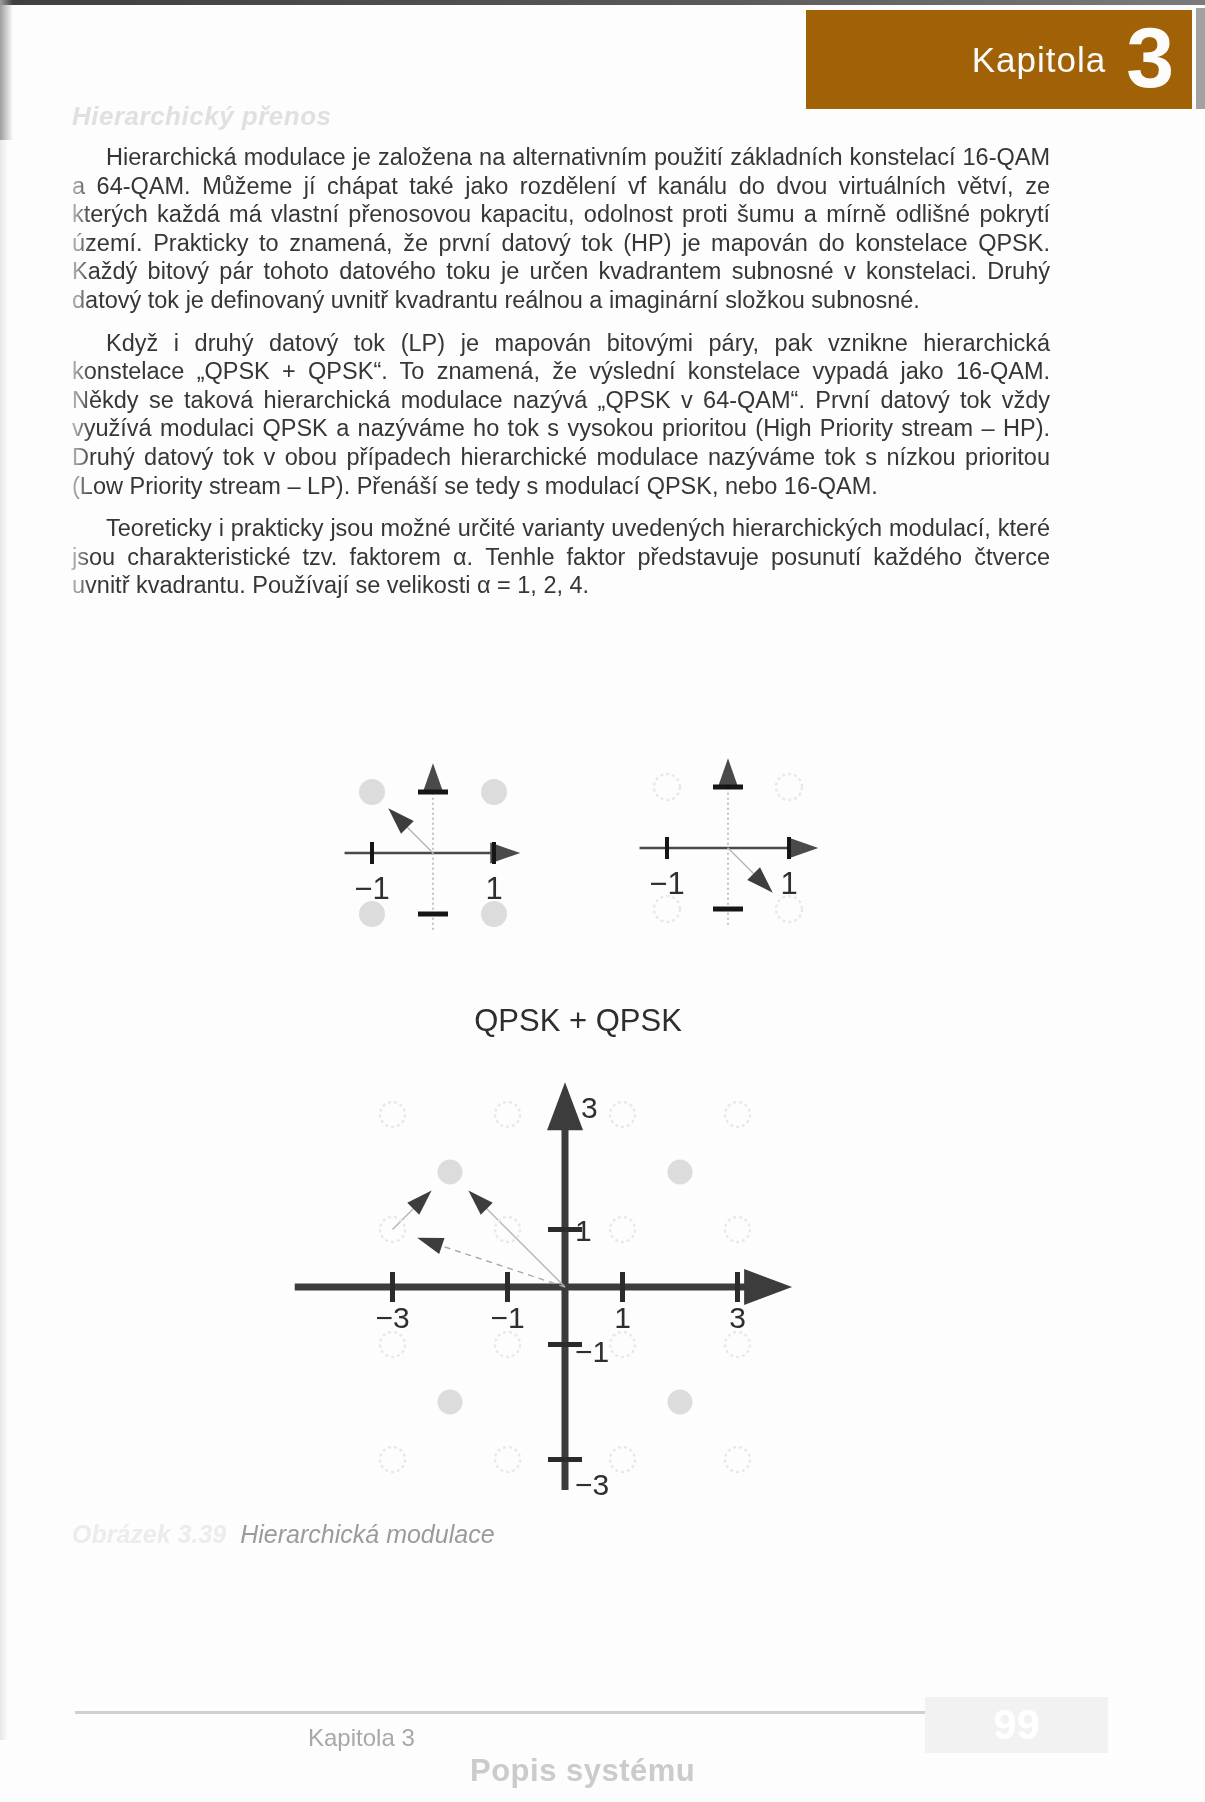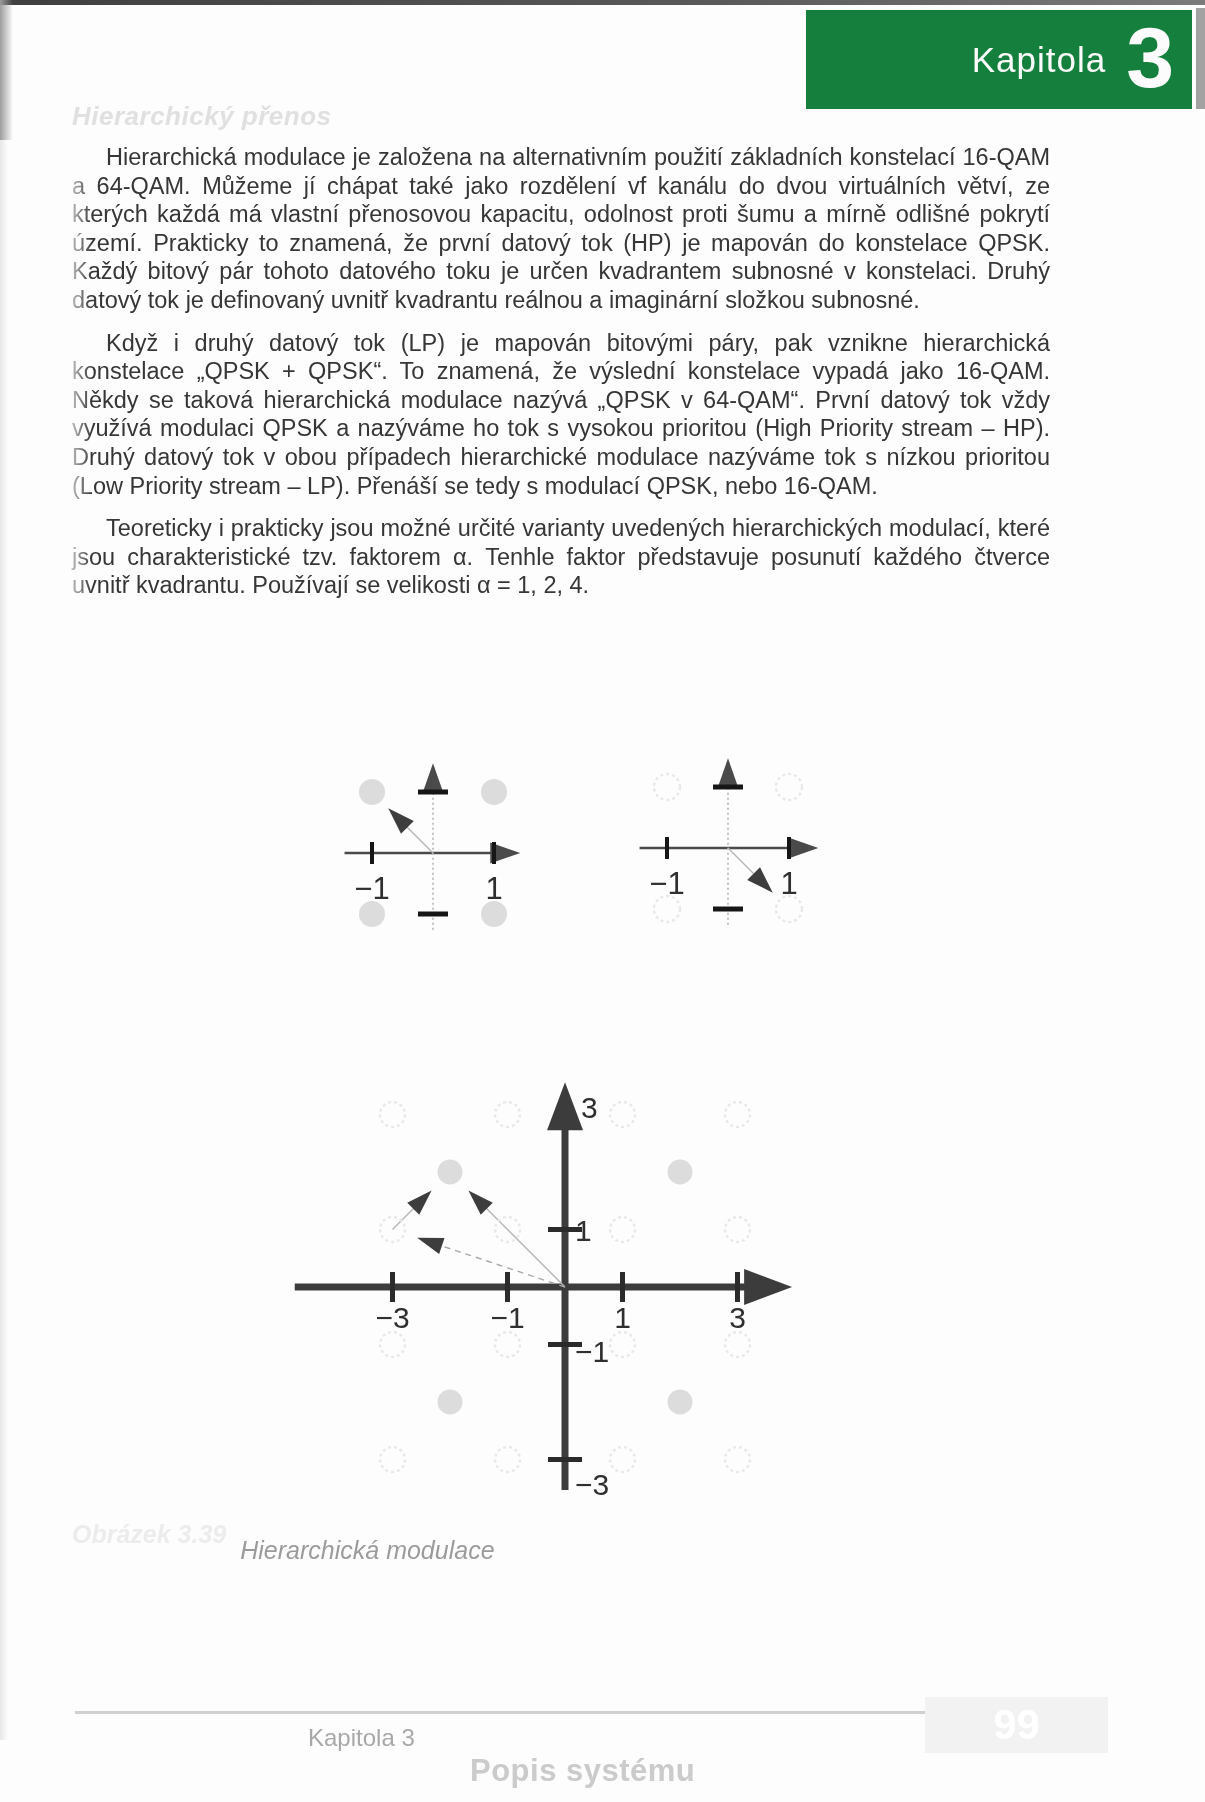--- a/index.html
+++ b/index.html
@@ -7,41 +7,41 @@
     position:relative;width:1205px;height:1802px;margin:0 auto;
     background:#fdfdfd;overflow:hidden;
     font-family:"Liberation Sans", sans-serif;color:#363636;
   }
   .abs{position:absolute;}
   
   #top-edge{left:0;top:0;width:1205px;height:5px;background:linear-gradient(to right,#3f3f3f,#5a5a5a 60%,#7b7b7b);}
   #left-edge{left:0;top:0;width:13px;height:140px;background:linear-gradient(to right,#9d9d9d,rgba(253,253,253,0));}
   #left-edge2{left:0;top:140px;width:8px;height:1600px;background:linear-gradient(to right,rgba(190,190,190,.35),rgba(253,253,253,0));}
   
-  #chapter-box{left:806px;top:10px;width:386px;height:99px;background:#15803d;
+  #chapter-box{left:806px;top:10px;width:386px;height:99px;background:#a16207;
     display:flex;align-items:center;justify-content:flex-end;gap:20px;padding-right:18px;box-sizing:border-box;}
   #chapter-box .word{font-size:35px;color:#fbfbfb;letter-spacing:1px;}
   #chapter-box .num{font-size:86px;font-weight:700;color:#fcfcfc;line-height:1;margin-top:-6px;}
   #right-sliver{left:1196px;top:8px;width:9px;height:101px;background:#a2a2a2;}
   
   #section-heading{left:72px;top:101px;font-size:26px;font-weight:700;font-style:italic;color:#e0e0e0;letter-spacing:.5px;}
   
   #body-text{left:72px;top:143px;width:978px;font-size:23.5px;line-height:28.6px;color:#363636;text-align:justify;}
   #body-text p{margin:0 0 14px 0;text-indent:34px;}
   #left-fade{left:64px;top:143px;width:28px;height:505px;background:linear-gradient(to right,rgba(253,253,253,.92),rgba(253,253,253,0));pointer-events:none;}
   
   #figure-title{left:408px;top:1003px;width:340px;text-align:center;font-size:31px;color:#2e2e2e;}
   .diagram{position:absolute;}
   #svg-a{left:283px;top:746px;}
   #svg-b{left:600px;top:742px;}
   #svg-c{left:255px;top:1050px;}
   
   #caption{left:72px;top:1520px;font-size:25px;font-style:italic;display:flex;gap:14px;}
   #caption .cap-label{color:#ececec;font-weight:700;}
-  #caption .cap-text{color:#9b9b9b;margin-top:16px;}
+  #caption .cap-text{color:#9b9b9b;}
   
   #footer-rule{left:75px;top:1711px;width:852px;height:3px;background:#d0d0d0;}
   #footer-chapter{left:308px;top:1724px;font-size:24px;color:#a8a8a8;}
   #footer-section{left:470px;top:1715px;font-size:31px;font-weight:700;color:#cbcbcb;letter-spacing:.5px;margin-top:38px;}
   #page-number-box{left:925px;top:1697px;width:183px;height:56px;background:#f2f2f2;
     display:flex;align-items:center;justify-content:center;}
   #page-number-box .pn{font-size:42px;font-weight:700;color:#ffffff;}
   svg text{font-family:"Liberation Sans", sans-serif;}
 </style>
 </head>
@@ -98,20 +98,21 @@
       <line x1="128" y1="106" x2="162.23600833208917" y2="140.23600833208917" stroke="#b5b5b5" stroke-width="1.4"></line>
       <polygon points="172.73654403270942,150.7365440327094 147.2806999099937,138.00862197135154 160.00862197135154,125.2806999099937" fill="#3d3d3d"></polygon>
       <circle cx="67" cy="45" r="13" fill="none" stroke="#e8e8e8" stroke-width="2.4" stroke-dasharray="3 3"></circle>
       <circle cx="189" cy="45" r="13" fill="none" stroke="#e8e8e8" stroke-width="2.4" stroke-dasharray="3 3"></circle>
       <circle cx="67" cy="167" r="13" fill="none" stroke="#e8e8e8" stroke-width="2.4" stroke-dasharray="3 3"></circle>
       <circle cx="189" cy="167" r="13" fill="none" stroke="#e8e8e8" stroke-width="2.4" stroke-dasharray="3 3"></circle>
       <text x="67" y="152" text-anchor="middle" font-size="31" fill="#2f2f2f">−1</text>
       <text x="189" y="152" text-anchor="middle" font-size="31" fill="#2f2f2f">1</text>
     </svg>
 
+  <div class="abs" id="figure-title">QPSK + QPSK</div>
 
   <svg class="diagram" id="svg-c" width="590" height="465">
       <line x1="39.75" y1="237" x2="506.65" y2="237" stroke="#3c3c3c" stroke-width="7"></line>
       <polygon points="537.125,237 489.125,255 489.125,219" fill="#3c3c3c"></polygon>
       <line x1="310" y1="439.975" x2="310" y2="64.5" stroke="#3c3c3c" stroke-width="7"></line>
       <polygon points="310,32.29999999999998 328,80.29999999999998 292,80.29999999999998" fill="#3c3c3c"></polygon>
       <line x1="137.5" y1="222" x2="137.5" y2="252" stroke="#2b2b2b" stroke-width="5"></line>
       <line x1="252.5" y1="222" x2="252.5" y2="252" stroke="#2b2b2b" stroke-width="5"></line>
       <line x1="367.5" y1="222" x2="367.5" y2="252" stroke="#2b2b2b" stroke-width="5"></line>
       <line x1="482.5" y1="222" x2="482.5" y2="252" stroke="#2b2b2b" stroke-width="5"></line>

